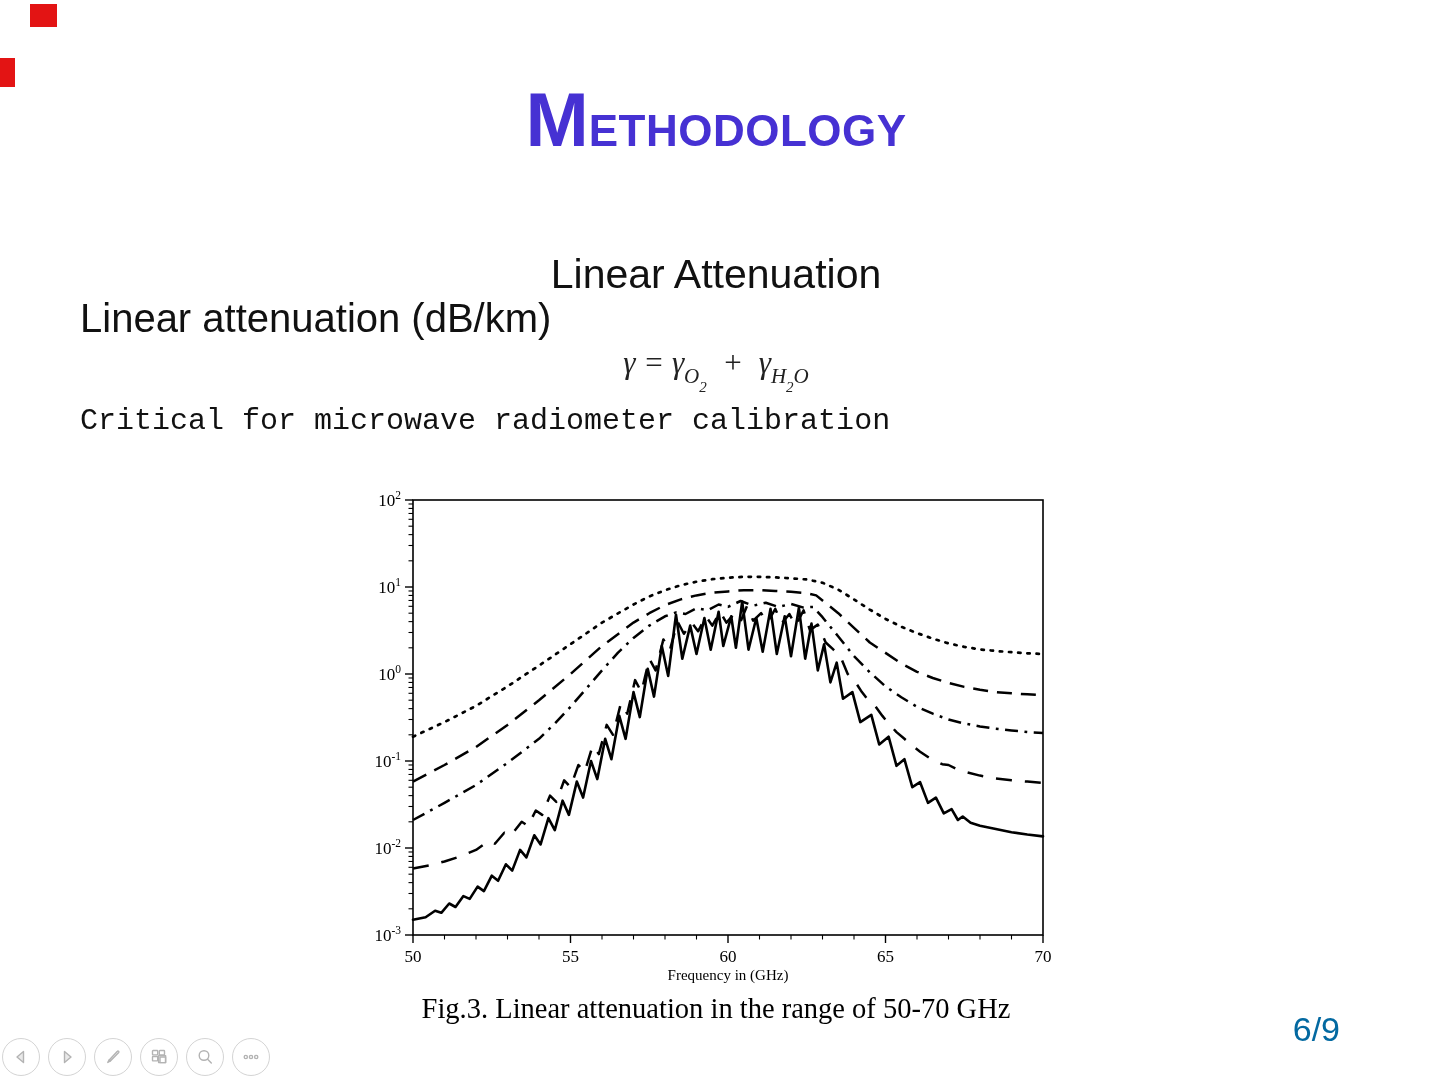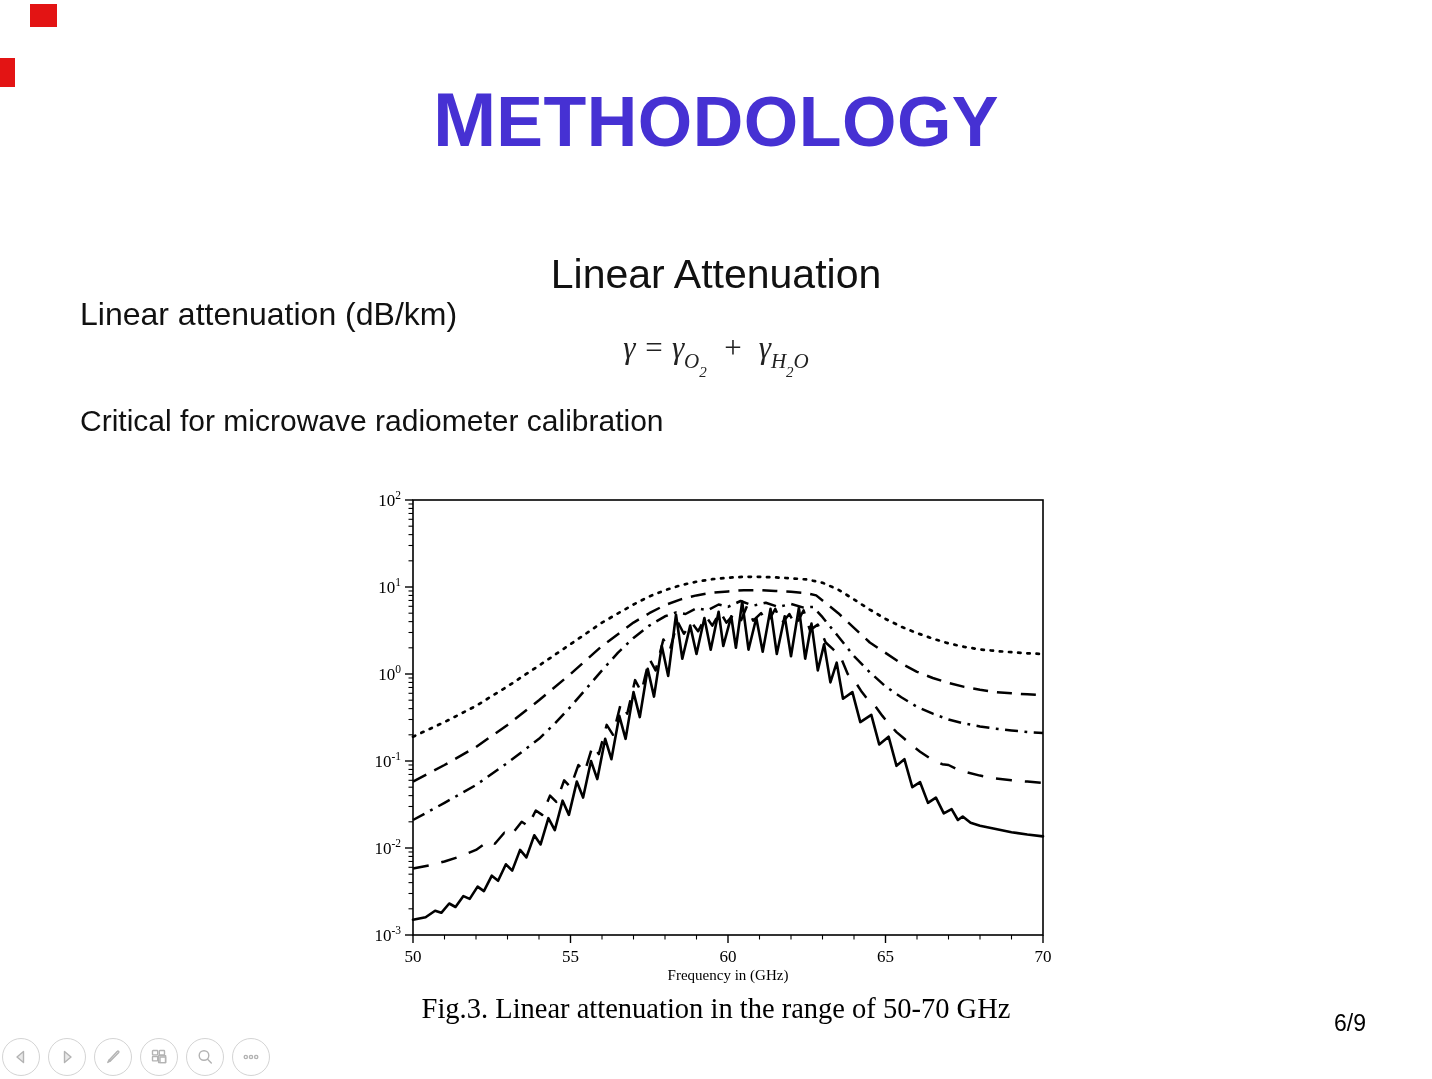--- a/index.html
+++ b/index.html
@@ -6,40 +6,40 @@
   body{
     width:1432px;height:1079px;position:relative;background:#ffffff;
     font-family:"Liberation Sans",sans-serif;color:#111;overflow:hidden;
   }
   .red-mark{position:absolute;}
   .title{
     position:absolute;top:82px;left:0;width:100%;text-align:center;
     font-weight:700;line-height:1;
   }
   .title .lead{font-size:76px;}
-  .title .rest{font-size:70px;letter-spacing:0.5px;text-align:right;}
+  .title .rest{font-size:44px;letter-spacing:0.5px;text-align:right;}
   .subtitle{position:absolute;top:251px;left:0;width:100%;text-align:center;font-size:41px;}
-  .bullet1{position:absolute;top:296px;left:80px;font-size:32px;}
-  .bullet2{position:absolute;top:404px;left:80px;font-size:30px;}
+  .bullet1{position:absolute;top:296px;left:80px;font-size:40px;}
+  .bullet2{position:absolute;top:404px;left:80px;font-size:30px;font-family:Liberation Mono, monospace;}
   .formula{
-    position:absolute;top:330px;left:0;width:100%;text-align:center;
+    position:absolute;top:345px;left:0;width:100%;text-align:center;
     font-family:"Liberation Serif",serif;font-style:italic;white-space:pre;color:#222;
   }
   .fseg-base{font-size:31px;}
   .fseg-sub{font-size:21px;vertical-align:-10px;}
   .fseg-subsub{font-size:15px;vertical-align:-19px;}
   .figure{position:absolute;left:366px;top:478px;width:700px;height:566px;}
   .figure svg text{font-family:"Liberation Serif",serif;fill:#000;}
   .toolbar{position:absolute;left:2px;top:1038px;display:flex;gap:8px;}
   .tool-btn{
     width:38px;height:38px;border-radius:50%;border:1px solid #d4d4d4;background:#fff;
     display:flex;align-items:center;justify-content:center;padding:0;cursor:pointer;box-sizing:border-box;
   }
   .tool-btn svg{stroke:#b3b3b3;fill:none;stroke-width:1.4;stroke-linecap:round;stroke-linejoin:round;}
-  .page-indicator{position:absolute;top:1010px;right:66px;font-size:23px;color:#000000;}
+  .page-indicator{position:absolute;top:1010px;right:92px;font-size:34px;color:#0369a1;}
 </style>
 </head>
 <body>
 
 <div class="title" style="color: rgb(70, 49, 211);">
   <span class="lead">M</span><span class="rest">ETHODOLOGY</span>
 </div>
 
 <div class="subtitle">Linear Attenuation</div>
 

